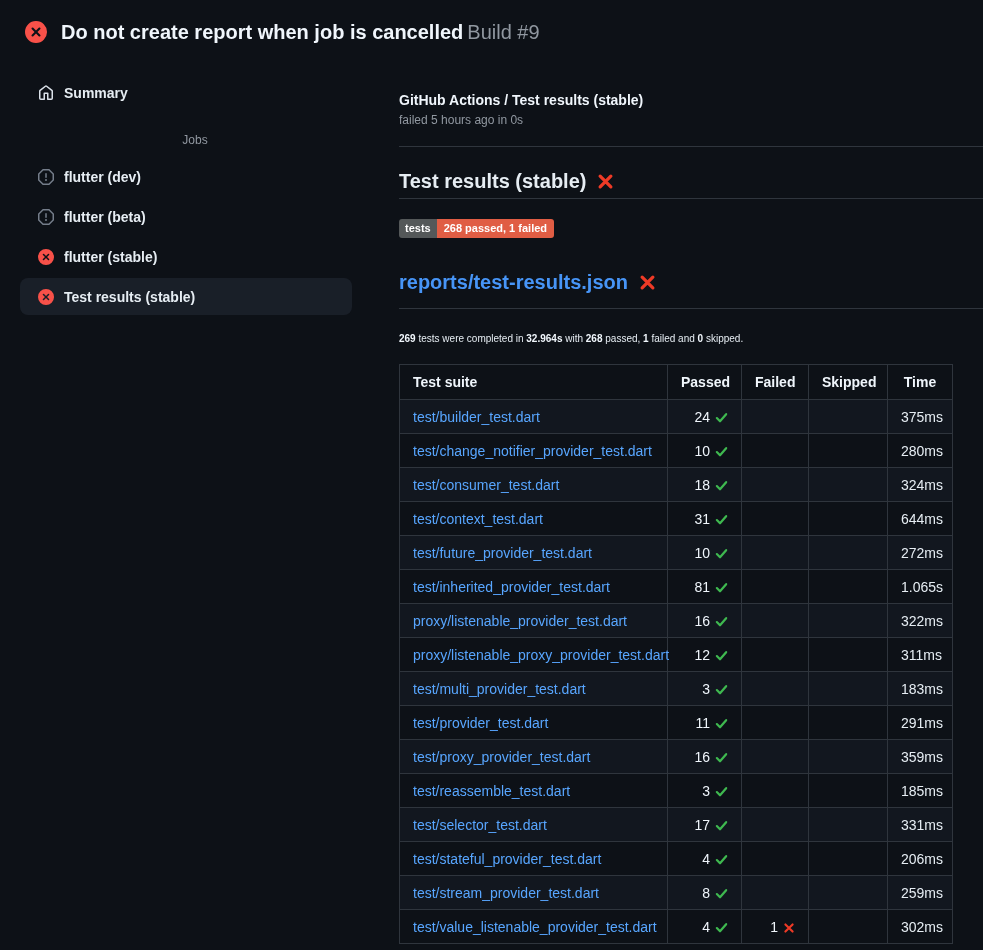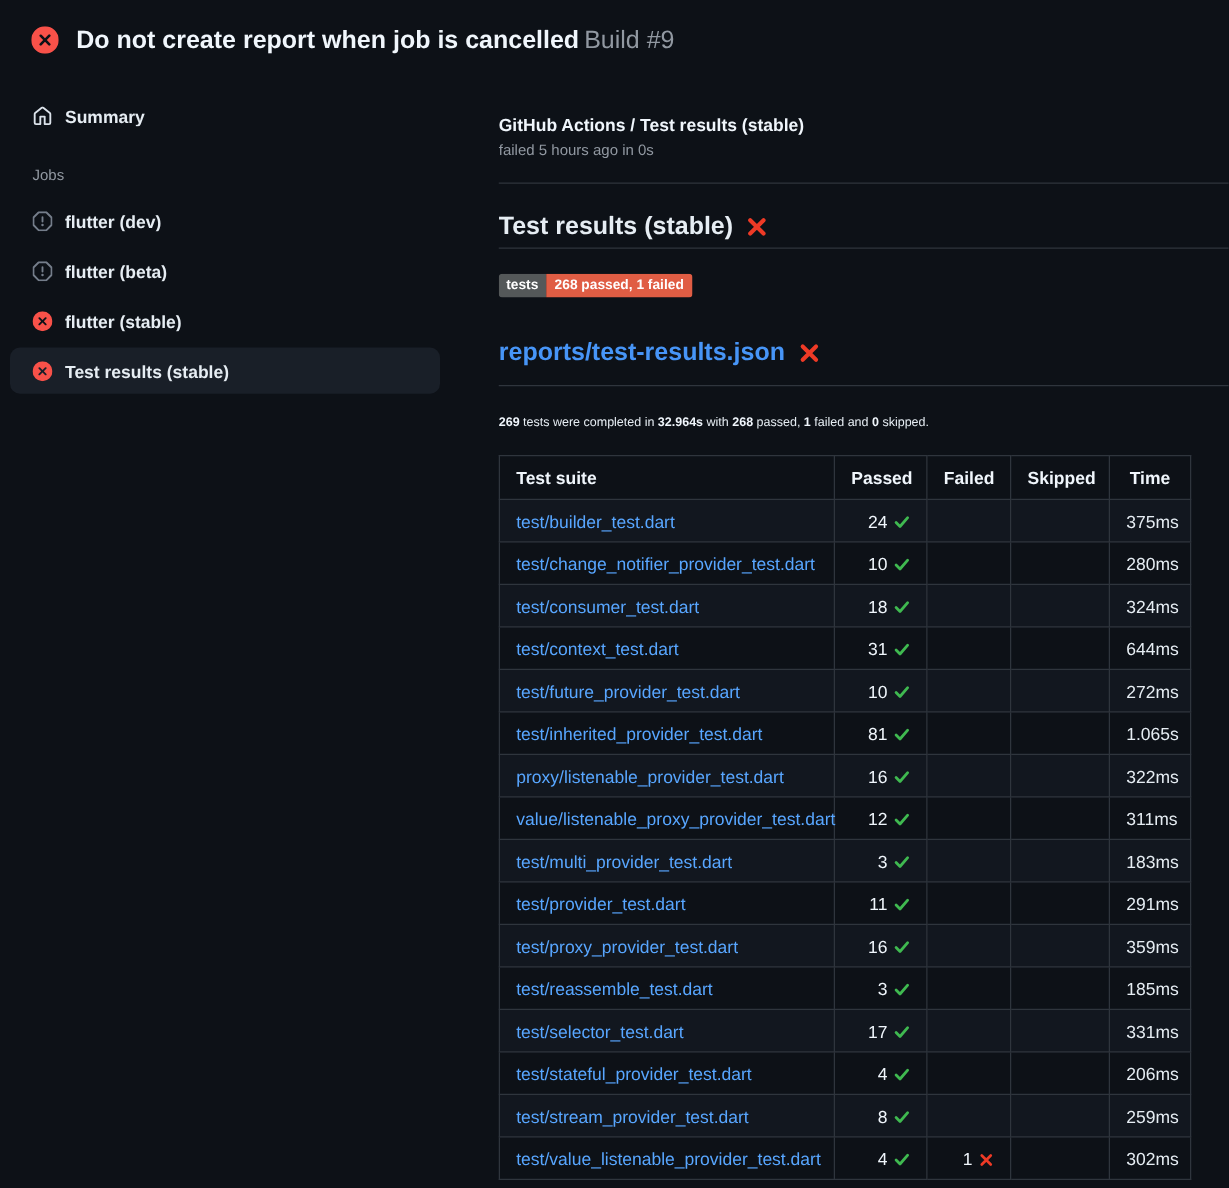--- a/index.html
+++ b/index.html
@@ -13,21 +13,21 @@
   
   .run-header {
     display: flex; align-items: center; gap: 14px;
     padding: 16px 24px 10px 25px; height: 57px;
   }
   .run-header .hdr-title { font-size: 20px; font-weight: 700; color: #f0f6fc; line-height: 1.2; }
   .run-header .hdr-build { font-size: 20px; font-weight: 400; color: #9198a1; margin-left: 4px; }
   .icon { display: inline-flex; align-items: center; justify-content: center; flex: none; }
   
   .content { display: flex; align-items: flex-start; }
-  .sidebar { width: 399px; flex: none; padding: 17px 47px 0 8px; }
+  .sidebar { width: 399px; flex: none; padding: 17px 47px 0 20px; text-align: center; }
   .main { flex: 1; min-width: 0; padding-top: 33px; }
   
   .side-item {
     display: flex; align-items: center; gap: 10px;
     height: 37px; margin-bottom: 3px; padding: 0 12px 0 18px;
     border-radius: 8px; font-weight: 600; color: #e6edf3; cursor: pointer;
   }
   .side-item.selected { background: #191f28; }
   .side-item .lbl { white-space: nowrap; overflow: hidden; text-overflow: ellipsis; }
   .jobs-label { font-size: 12px; color: #9198a1; margin: 22px 0 11px 18px; }
@@ -237,21 +237,21 @@
           <tr>
             <td class="suite-cell"><a href="#">proxy/listenable_provider_test.dart</a></td>
             <td class="count-cell"><span>16</span><svg width="13" height="13" viewBox="0 0 14 14">
                 <path d="M2 7.6 L5.4 11 L12 3.4" fill="none" stroke="#3fb950" stroke-width="2.4" stroke-linecap="round" stroke-linejoin="round"></path>
               </svg></td>
             <td class="count-cell"></td>
             <td class="count-cell"></td>
             <td class="time-cell">322ms</td>
           </tr>
           <tr>
-            <td class="suite-cell"><a href="#">value/listenable_proxy_provider_test.dart</a></td>
+            <td class="suite-cell"><a href="#">proxy/listenable_proxy_provider_test.dart</a></td>
             <td class="count-cell"><span>12</span><svg width="13" height="13" viewBox="0 0 14 14">
                 <path d="M2 7.6 L5.4 11 L12 3.4" fill="none" stroke="#3fb950" stroke-width="2.4" stroke-linecap="round" stroke-linejoin="round"></path>
               </svg></td>
             <td class="count-cell"></td>
             <td class="count-cell"></td>
             <td class="time-cell">311ms</td>
           </tr>
           <tr>
             <td class="suite-cell"><a href="#">test/multi_provider_test.dart</a></td>
             <td class="count-cell"><span>3</span><svg width="13" height="13" viewBox="0 0 14 14">

